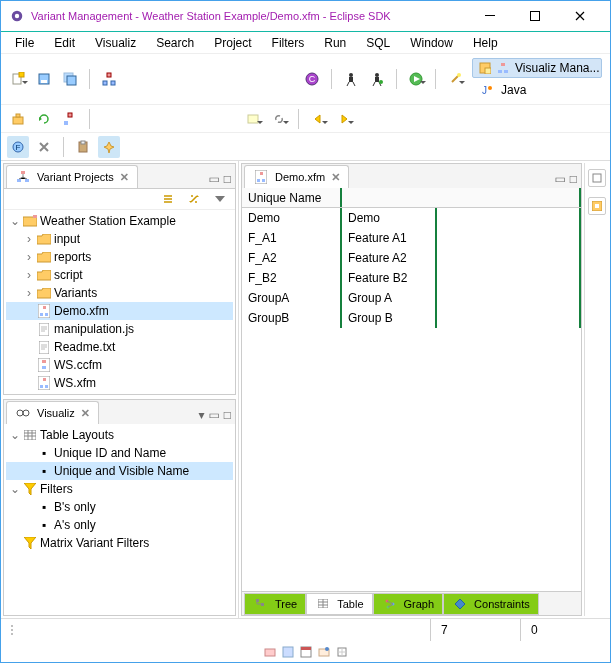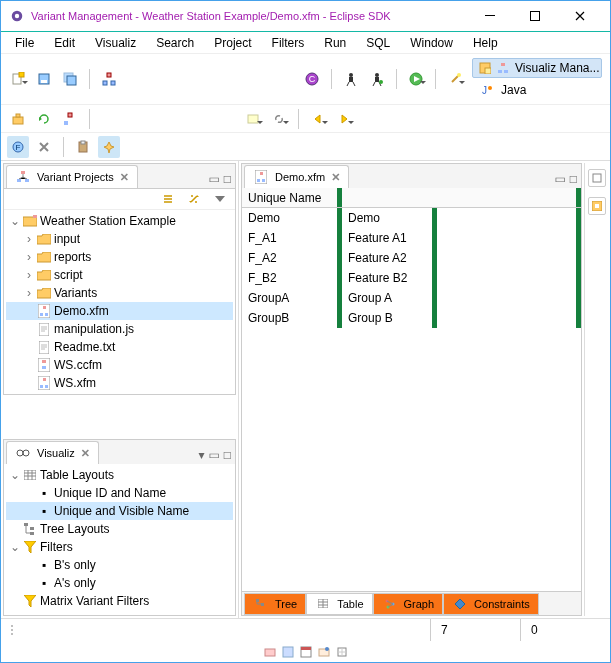--- a/index.html
+++ b/index.html
@@ -12,42 +12,42 @@
   .menubar { height: 22px; display: flex; align-items: center; padding: 0 6px; gap: 4px; border-top: 1px solid #14b8a6;}
   .menubar .item { padding: 2px 8px; }
   .toolbar-row { display:flex; padding:2px 6px; gap:4px; align-items:center; border-top:1px solid #eee; min-height:28px;}
   .tbtn { width:22px; height:22px; display:flex; align-items:center; justify-content:center; border-radius:2px; position:relative;}
   .drop::after { content:""; border:3px solid transparent; border-top-color:#555; position:absolute; right:1px; bottom:3px;}
   .sep { width:1px; height:20px; background:#ccc; margin:0 4px; }
   .perspectives { margin-left:auto; display:flex; flex-direction:column; gap:2px; padding:2px 2px;}
   .persp { display:flex; align-items:center; gap:4px; padding:1px 6px; border:1px solid transparent; border-radius:2px; max-width:130px; overflow:hidden; white-space:nowrap; text-overflow:ellipsis;}
   .persp.active { background:#d3e5f7; border-color:#a7c7e7;}
   .workspace { flex:1; display:flex; border-top:1px solid #ddd; overflow:hidden;}
-  .leftcol { width:238px; display:flex; flex-direction:column; border-right:1px solid #ddd;gap:40px;}
+  .leftcol { width:238px; display:flex; flex-direction:column; border-right:1px solid #ddd;}
   .view { display:flex; flex-direction:column; border:1px solid #ccc; margin:2px; background:#fff;}
   .view-tabs { height:24px; display:flex; align-items:flex-end; background:#f4f4f4; padding-left:2px; gap:0;}
   .vtab { padding:3px 8px; border:1px solid #ccc; border-bottom:none; background:#fff; display:flex; align-items:center; gap:4px; font-size:11px; border-radius:3px 3px 0 0; margin-right:-1px;}
   .vtab.inactive { background:#eee; color:#555;}
   .vtab .x { color:#888; font-weight:bold; margin-left:2px;}
   .view-ctrls { margin-left:auto; display:flex; align-items:center; gap:4px; padding-right:4px; padding-bottom:2px; color:#666;}
   .view-toolbar { height:22px; border-top:1px solid #ccc; border-bottom:1px solid #eee; display:flex; align-items:center; justify-content:flex-end; gap:4px; padding:0 4px;}
   .view-body { flex:1; overflow:auto; padding:2px 2px;}
   .tree-row { display:flex; align-items:center; height:18px; padding-left:2px; white-space:nowrap;}
   .tree-row.sel { background:#cde8ff;}
   .tw { width:14px; height:14px; display:inline-flex; align-items:center; justify-content:center; color:#777;}
   .ind { display:inline-block; }
   .nic { width:16px; height:16px; display:inline-flex; align-items:center; justify-content:center; margin-right:2px;}
   .rightcol { flex:1; display:flex;}
   .editor { flex:1; display:flex; flex-direction:column; margin:2px; border:1px solid #ccc;}
   .table-head, .table-row { display:flex; height:20px; align-items:center;}
   .table-head { border-bottom:1px solid #ccc; background:#fafafa; font-weight:normal;}
-  .cell { padding:0 6px; border-right:5px solid #15803d; height:100%; display:flex; align-items:center; overflow:hidden;}
+  .cell { padding:0 6px; border-right:2px solid #15803d; height:100%; display:flex; align-items:center; overflow:hidden;}
   .c1 { width:100px;} .c2 { width:95px;} .c3 { flex:1;}
   .editor-bottom-tabs { height:24px; border-top:1px solid #ccc; display:flex; align-items:center; padding:0 2px; gap:0; background:#f4f4f4;}
-  .btab { padding:2px 8px; border:1px solid #ccc; background:#f97316; display:flex; align-items:center; gap:4px; font-size:11px;}
+  .btab { padding:2px 8px; border:1px solid #ccc; background:#84cc16; display:flex; align-items:center; gap:4px; font-size:11px;}
   .btab.active { background:#fff;}
   .minimap { width:24px; border-left:1px solid #ddd; display:flex; flex-direction:column; align-items:center; padding-top:6px; gap:10px; margin:2px 2px 2px 0;}
   .minibtn { width:18px; height:18px; border:1px solid #ccc; border-radius:2px; display:flex; align-items:center; justify-content:center;}
   .statusbar { height:44px; border-top:1px solid #ddd; display:flex; flex-direction:column;}
   .status-top { flex:1; display:flex; align-items:center;}
   .status-cell { border-left:1px solid #ccc; padding:0 10px; height:22px; display:flex; align-items:center;}
   .status-icons { height:22px; display:flex; align-items:center; justify-content:center; gap:6px;}
   svg { display:block; }
 </style>
 </head>
@@ -440,32 +440,20 @@
             </div>
           <div class="tree-row">
               <span class="ind" style="width:28px"></span>
               <span class="nic">▪</span>
               <span>Unique ID and Name</span>
             </div>
           <div class="tree-row sel">
               <span class="ind" style="width:28px"></span>
               <span class="nic">▪</span>
               <span>Unique and Visible Name</span>
-            </div>
-          <div class="tree-row">
-              <span class="ind" style="width:14px"></span>
-              <span class="nic">
-                <svg width="12" height="12">
-                  <rect x="0" y="0" width="4" height="3" fill="#888"></rect>
-                  <rect x="6" y="4" width="4" height="3" fill="#888"></rect>
-                  <rect x="6" y="9" width="4" height="3" fill="#888"></rect>
-                  <path d="M2 3 V10 H6" stroke="#888" fill="none"></path>
-                </svg>
-              </span>
-              <span>Tree Layouts</span>
             </div>
           <div class="tree-row">
               <span class="tw">⌄</span>
               <span class="nic">
                 <svg width="12" height="12">
                   <polygon points="0,0 12,0 7,6 7,12 5,10 5,6" fill="#fc0" stroke="#c90"></polygon>
                 </svg>
               </span>
               <span>Filters</span>
             </div>

